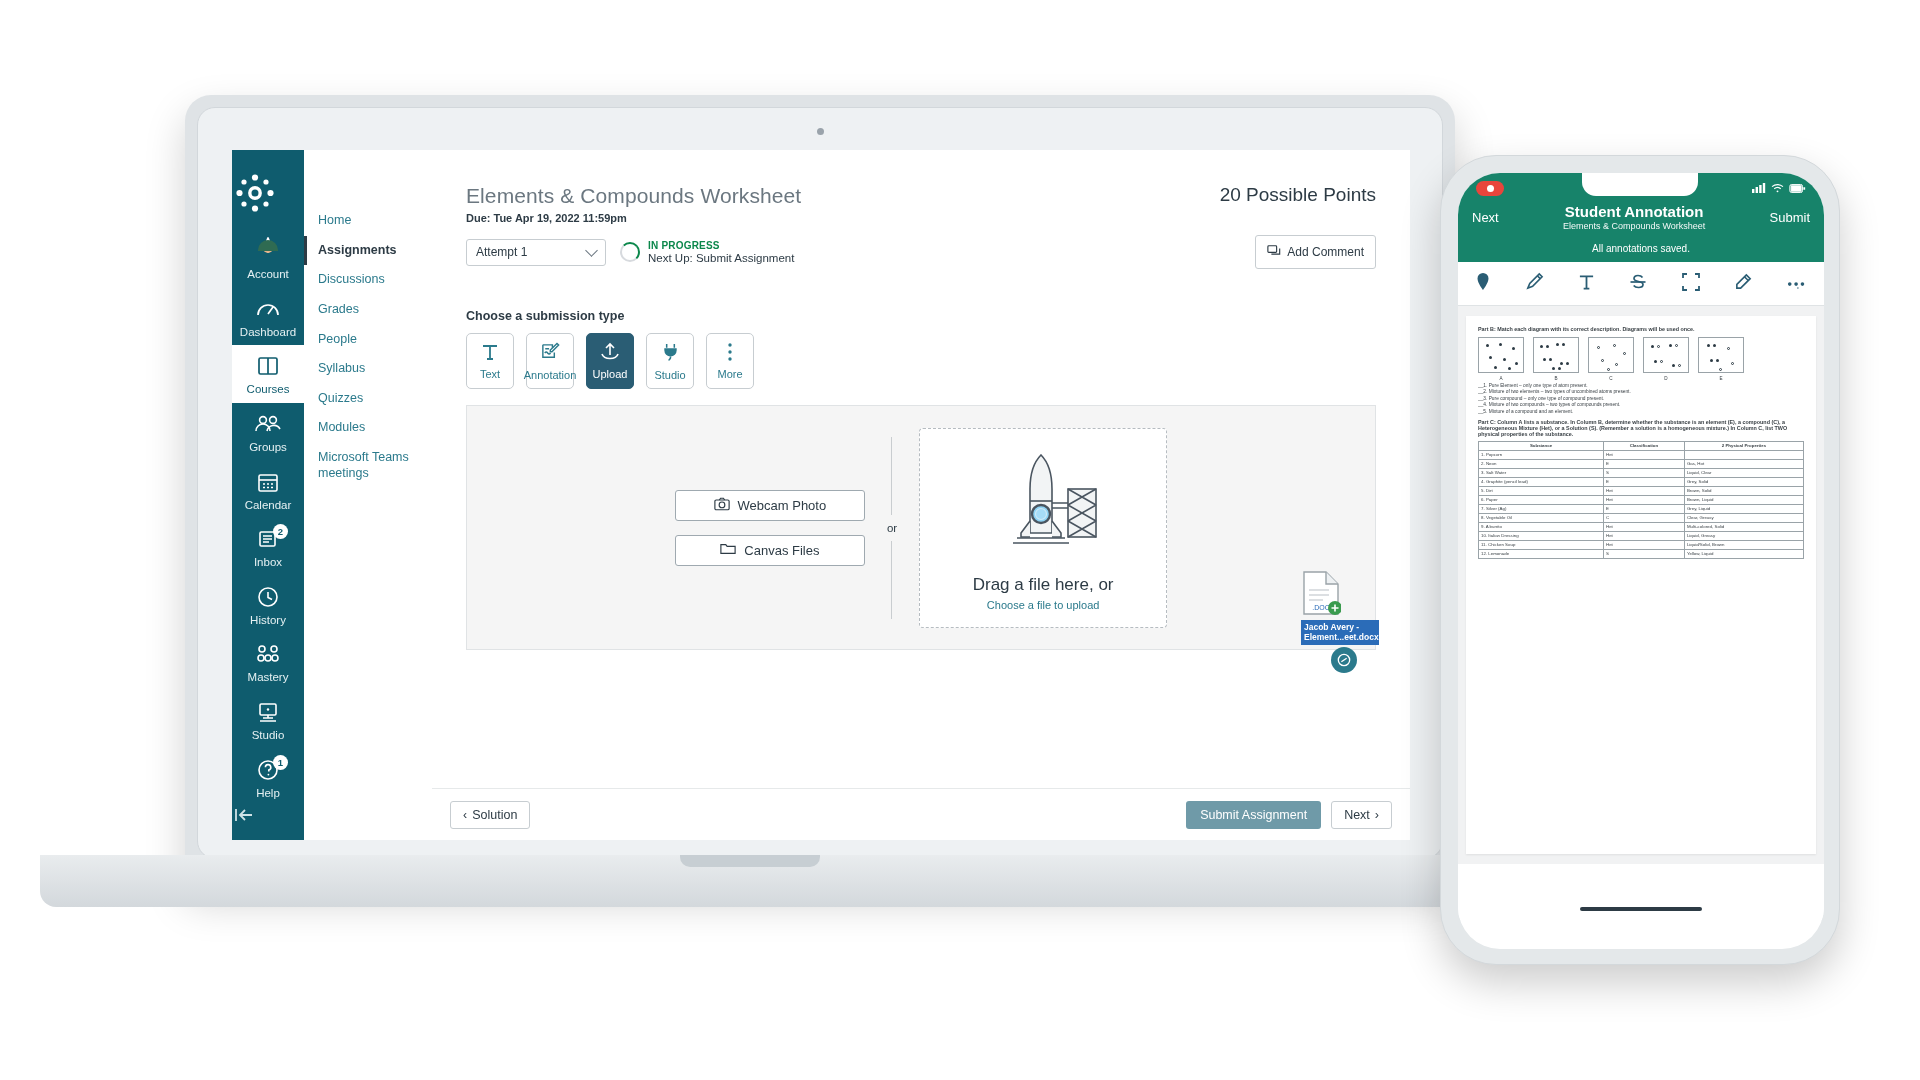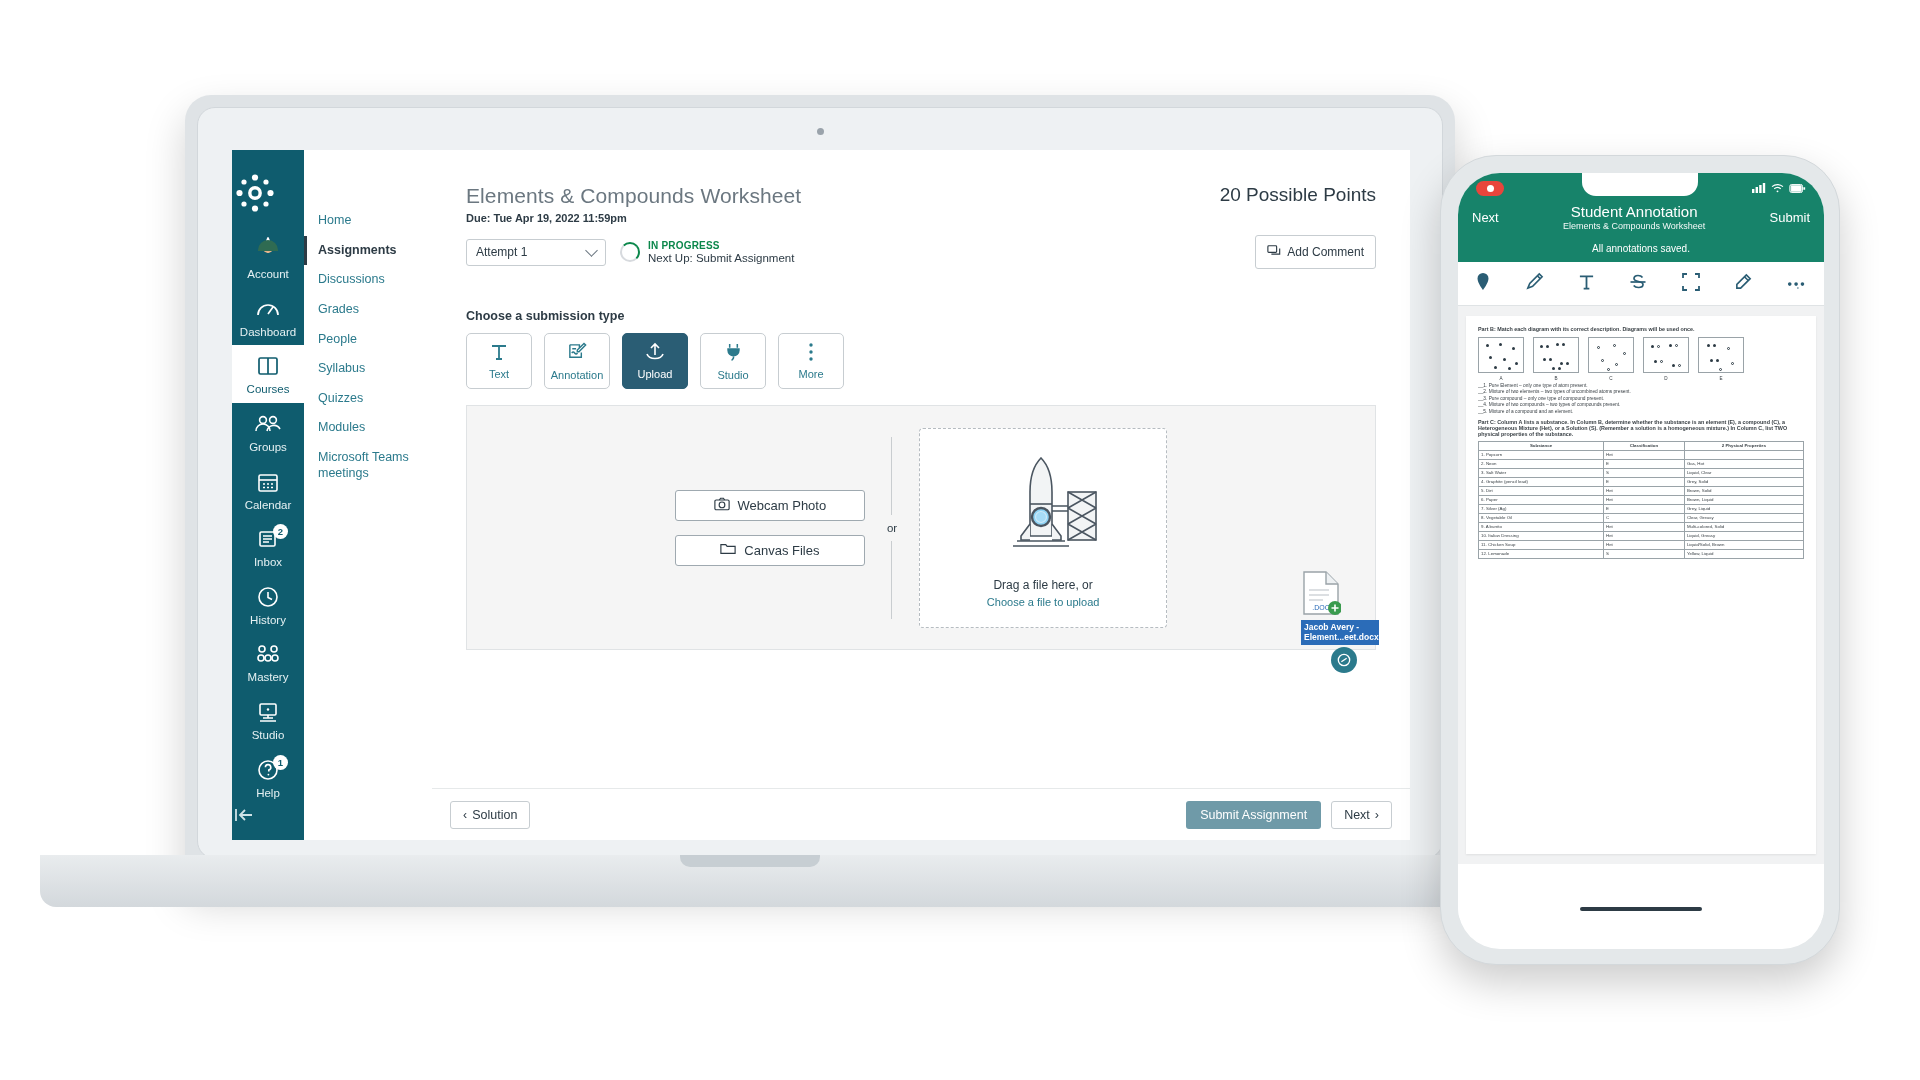--- a/index.html
+++ b/index.html
@@ -89,21 +89,21 @@
     display:flex; align-items:center; gap:6px; padding:0 11px; font-size:12px; color:#2d3b45;
     cursor:pointer;
   }
   .dl-row { border-top:1px solid #e6e9ea; margin-top:12px; padding-top:11px;
             font-size:11.5px; color:#2d3b45; padding-left:8px; }
   .dl-link { color:#2b7a8c; text-decoration:underline; }
 
   .sec-title { font-size:12.5px; font-weight:bold; color:#2d3b45; margin-top:40px; }
   .types { display:flex; gap:12px; margin-top:10px; }
   .type {
-    width:66px; height:56px; border:1px solid #c7cdd1; border-radius:5px; background:#fff;
+    width:48px; height:56px; border:1px solid #c7cdd1; border-radius:5px; background:#fff;
     display:flex; flex-direction:column; align-items:center; justify-content:center;
     color:#2b7a8c; font-size:11px; cursor:pointer; gap:4px;
   }
   .type.active { background:#2a5d74; border-color:#2a5d74; color:#fff; }
   .type .tlabel { font-size:11px; }
 
   .dropzone-wrap {
     margin-top:16px; border:1px solid #e0e3e5; background:#f5f5f5;
     height:245px; display:flex; align-items:center; justify-content:center; gap:22px;
     position:relative;
@@ -112,21 +112,21 @@
   .wbtn { width:190px; height:31px; border:1px solid #9fa9b0; border-radius:3px; background:#fff;
           display:flex; align-items:center; justify-content:center; gap:8px;
           font-size:13px; color:#2d3b45; cursor:pointer; }
   .divider { display:flex; flex-direction:column; align-items:center; gap:7px;
              font-size:11.5px; color:#2d3b45; }
   .dline { width:1px; background:#c9cdd0; height:78px; }
   .dashed {
     width:248px; height:200px; border:1.5px dashed #b6bcc1; border-radius:4px; background:#fff;
     display:flex; flex-direction:column; align-items:center; justify-content:center; gap:4px;
   }
-  .dz-title { font-size:12px; color:#2d3b45; margin-top:16px; }
+  .dz-title { font-size:17px; color:#2d3b45; margin-top:16px; }
   .dz-sub { font-size:11px; color:#2b7a8c; }
 
   .filechip {
     position:absolute; right:-4px; bottom:4px; width:78px; text-align:left;margin-left:44px;
   }
   .chip-name { background:#2b6cb8; color:#fff; font-size:8.5px; line-height:1.25;
                padding:2px 3px; font-weight:bold; }
   .help-fab { position:absolute; right:18px; bottom:-24px; width:26px;height:26px;border-radius:50%;
               background:#2b7a8c; color:#fff; font-size:13px; display:flex;align-items:center;
               justify-content:center; cursor:pointer;}
@@ -155,21 +155,21 @@
   }
   .ph-status { height:26px; background:#17836a; display:flex; align-items:center;
                justify-content:space-between; padding:4px 18px 0; }
   .rec { width:28px;height:15px;background:#e8453c;border-radius:8px; display:flex;
          align-items:center; justify-content:center;}
   .rec i { width:7px;height:7px;border-radius:50%;background:#fff; display:block;}
   .ph-sig { display:flex; align-items:center; gap:5px; color:#fff; }
   .ph-head { background:#17836a; color:#fff; padding:4px 14px 12px;
              display:flex; align-items:center; justify-content:space-between; }
   .ph-title { text-align:center; flex:1; }
-  .ph-t1 { font-size:15px; font-weight:normal; }
+  .ph-t1 { font-size:15px; font-weight:bold; }
   .ph-t2 { font-size:9px; opacity:.95; margin-top:1px;}
   .ph-side { font-size:13px; }
   .ph-saved { background:#17836a; color:#fff; font-size:10px; text-align:center; padding-bottom:8px;}
   .ph-tools { height:44px; background:#fff; border-bottom:1px solid #dfe3e5;
               display:flex; align-items:center; justify-content:space-around; color:#2a5d74; }
   .ph-doc { background:#f1f2f3; height:558px; padding:10px 8px; }
   .doc-page { background:#fff; height:100%; padding:10px 12px; font-size:5.2px; color:#3a4146;
               box-shadow:0 1px 2px rgba(0,0,0,.08); overflow:hidden;}
   .doc-h { font-weight:bold; font-size:5.4px; margin-bottom:4px;}
   .dia-row { display:flex; gap:9px; margin:5px 0 3px; }

